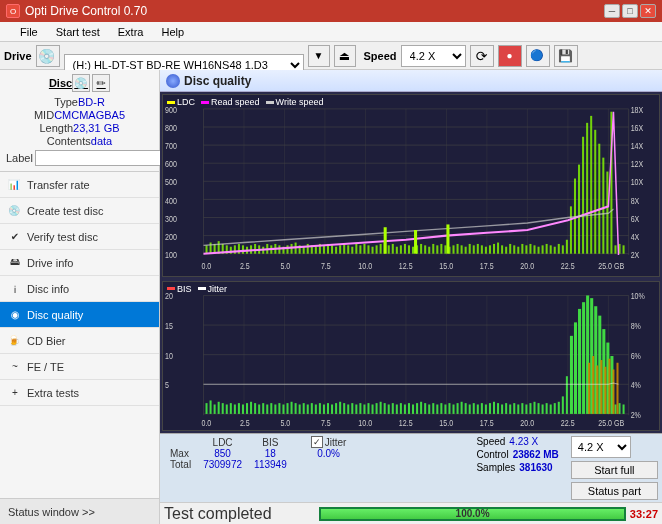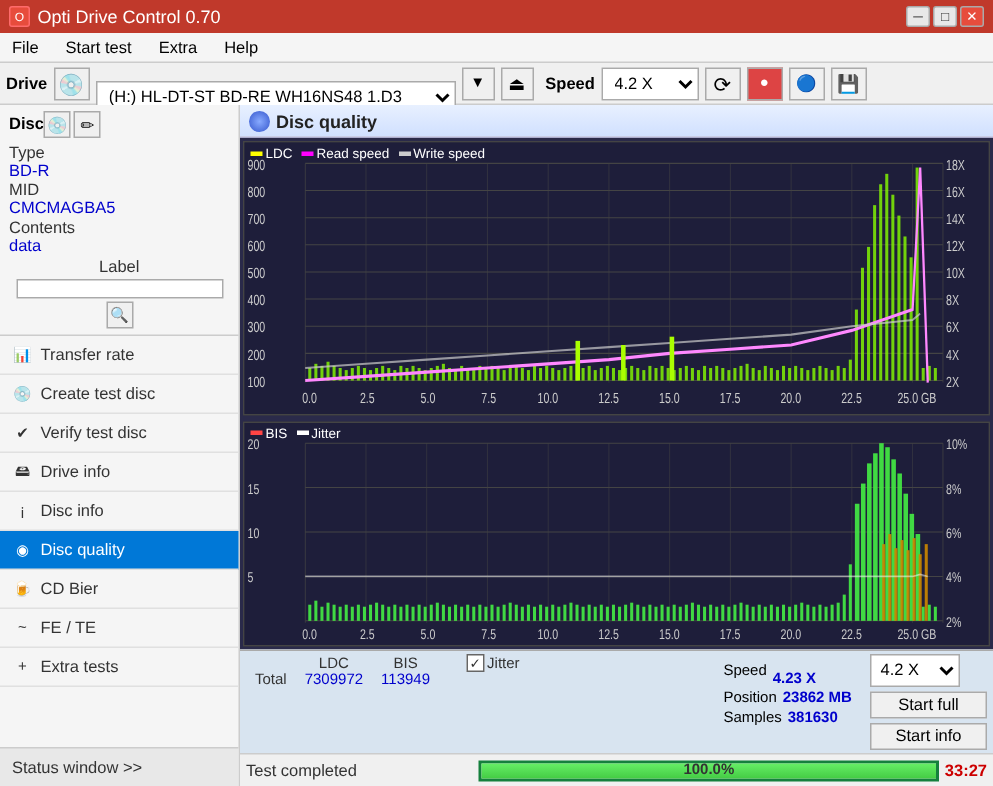--- a/index.html
+++ b/index.html
@@ -7,44 +7,44 @@
 
     
     .title-bar { background: #c0392b; color: white; height: 22px; display: flex; align-items: center; justify-content: space-between; padding: 0 6px; font-size: 12px; font-weight: 500; }
     .title-bar-left { display: flex; align-items: center; gap: 5px; }
     .title-bar-icon { width: 14px; height: 14px; background: #e74c3c; border: 1px solid #ff6b6b; border-radius: 2px; display: flex; align-items: center; justify-content: center; font-size: 8px; }
     .title-bar-controls { display: flex; gap: 2px; }
     .title-bar-btn { width: 16px; height: 14px; background: #e8e8e8; border: 1px solid #aaa; border-radius: 2px; cursor: pointer; font-size: 9px; display: flex; align-items: center; justify-content: center; color: #333; }
     .title-bar-btn.close { background: #e74c3c; color: white; }
 
     
-    .menu-bar { background: #f5f5f5; border-bottom: 1px solid #ccc; height: 20px; display: flex; align-items: center; padding: 0 0; gap: 2px; }
+    .menu-bar { background: #f5f5f5; border-bottom: 1px solid #ccc; height: 20px; display: flex; align-items: center; padding: 0 12px; gap: 2px; }
     .menu-item { padding: 2px 8px; cursor: pointer; font-size: 11px; border-radius: 2px; }
 
     
     .drive-bar { background: #f0f0f0; border-bottom: 1px solid #ccc; height: 28px; display: flex; align-items: center; padding: 2px 4px; gap: 4px; }
     .drive-label { font-size: 11px; font-weight: bold; }
     .drive-select { flex: 1; height: 22px; border: 1px solid #aaa; background: white; font-size: 11px; padding: 1px 4px; max-width: 240px; margin-top: 19px; }
     .drive-btn { width: 22px; height: 22px; background: #f0f0f0; border: 1px solid #aaa; cursor: pointer; display: flex; align-items: center; justify-content: center; font-size: 10px; }
     .speed-label { font-size: 11px; font-weight: bold; margin-left: 4px; }
     .speed-select { height: 22px; border: 1px solid #aaa; background: white; font-size: 11px; padding: 1px 4px; width: 65px; }
     .drive-icon-btn { width: 24px; height: 22px; background: #f0f0f0; border: 1px solid #aaa; cursor: pointer; display: flex; align-items: center; justify-content: center; }
 
     
     .main-layout { display: flex; height: calc(524px - 22px - 20px - 28px); }
 
     
     .sidebar { width: 160px; background: #f5f5f5; border-right: 1px solid #ccc; display: flex; flex-direction: column; }
     .disc-section { padding: 4px 6px; border-bottom: 1px solid #ccc; }
-    .disc-header { display: flex; align-items: center; justify-content: flex-start; margin-bottom: 4px; }
+    .disc-header { display: flex; align-items: center; justify-content: center; margin-bottom: 4px; text-decoration: underline; }
     .disc-title { font-size: 11px; font-weight: bold; }
-    .disc-row { display: flex; justify-content: center; margin-bottom: 1px; font-size: 11px; flex-direction: column; }
+    .disc-row { display: flex; justify-content: center; margin-bottom: 1px; font-size: 11px; }
     .disc-key { color: #333; }
     .disc-val { color: #0000cc; }
-    .label-row { display: flex; align-items: center; gap: 2px; margin-top: 2px; flex-direction: column; }
+    .label-row { display: flex; align-items: center; gap: 2px; margin-top: 2px; }
     .label-input { flex: 1; height: 16px; border: 1px solid #aaa; background: white; font-size: 10px; padding: 0 2px; }
     .label-btn { width: 18px; height: 18px; cursor: pointer; border: 1px solid #aaa; background: #f0f0f0; display: flex; align-items: center; justify-content: center; font-size: 10px; }
 
     .sidebar-nav { flex: 1; }
     .nav-item { height: 26px; display: flex; align-items: center; padding: 0 8px; cursor: pointer; font-size: 11px; border-bottom: 1px solid #e0e0e0; color: #333; gap: 5px; }
     .nav-item.active { background: #0078d7; color: white; }
     .nav-item .nav-icon { width: 14px; height: 14px; display: flex; align-items: center; justify-content: center; font-size: 10px; }
 
     .status-window-btn { height: 26px; display: flex; align-items: center; padding: 0 8px; cursor: pointer; font-size: 11px; background: #e8e8e8; border-top: 1px solid #ccc; color: #333; }
 
@@ -74,21 +74,21 @@
     .stats-table { flex: 1; }
     .stats-table table { font-size: 10px; border-collapse: collapse; }
     .stats-table th { text-align: center; padding: 0 6px; color: #333; font-weight: normal; }
     .stats-table td { text-align: center; padding: 0 6px; color: #0000cc; }
     .stats-table td.label { color: #333; text-align: left; }
     .checkbox { width: 12px; height: 12px; border: 1px solid #666; background: white; display: flex; align-items: center; justify-content: center; font-size: 9px; cursor: pointer; }
     .action-btn { padding: 2px 16px; background: #f0f0f0; border: 1px solid #aaa; cursor: pointer; font-size: 11px; white-space: nowrap; }
 
     
     .status-bar { height: 22px; background: #f0f0f0; border-top: 1px solid #ccc; display: flex; align-items: center; gap: 4px; padding: 0 4px; }
-    .status-text { font-size: 11px; color: #333; flex: 1; }
+    .status-text { font-size: 16px; color: #333; flex: 1; }
     .progress-container { flex: 2; height: 14px; background: #86efac; border: 2px solid #15803d; position: relative; }
     .progress-bar { height: 100%; background: linear-gradient(to bottom, #66ee66, #44cc44); }
     .progress-text { position: absolute; top: 0; left: 0; right: 0; bottom: 0; display: flex; align-items: center; justify-content: center; font-size: 10px; font-weight: bold; color: #333; }
     .time-display { font-size: 11px; color: #cc0000; font-weight: bold; }
 
     .speed-dropdown { height: 22px; border: 1px solid #aaa; background: white; font-size: 11px; padding: 1px 2px; width: 60px; }
   </style>
 </head>
 <body>
 
@@ -144,20 +144,24 @@
           <div style="width:18px;height:18px;background:#f0f0f0;border:1px solid #aaa;cursor:pointer;display:flex;align-items:center;justify-content:center;font-size:11px;">✏</div>
         </div>
       </div>
       <div class="disc-row">
         <span class="disc-key">Type</span>
         <span class="disc-val">BD-R</span>
       </div>
       <div class="disc-row">
         <span class="disc-key">MID</span>
         <span class="disc-val">CMCMAGBA5</span>
+      </div>
+      <div class="disc-row">
+        <span class="disc-key">Length</span>
+        <span class="disc-val">23,31 GB</span>
       </div>
       <div class="disc-row">
         <span class="disc-key">Contents</span>
         <span class="disc-val">data</span>
       </div>
       <div class="label-row">
         <span class="disc-key">Label</span>
         <input class="label-input" type="text" value="" style="">
         <div class="label-btn">🔍</div>
       </div>
@@ -596,53 +600,60 @@
             <th>BIS</th>
             <th style="width:12px;"></th>
             <th>
               <div style="display:flex;align-items:center;gap:2px;">
                 <div class="checkbox">✓</div>
                 <span>Jitter</span>
               </div>
             </th>
           </tr>
           <tr>
+            <td class="label">Max</td>
+            <td>850</td>
+            <td>18</td>
+            <td></td>
+            <td>0.0%</td>
+          </tr>
+          <tr>
             <td class="label">Total</td>
             <td>7309972</td>
             <td>113949</td>
             <td></td>
             <td></td>
           </tr>
         </tbody>
           </table>
       </div>
 
       <div style="display:flex;flex-direction:column;gap:2px;font-size:10px;">
         <div style="display:flex;gap:4px;align-items:center;">
           <span>Speed</span>
-          <span style="color:#0000cc;font-weight:bold;margin-top:11px;">4.23 X</span>
+          <span style="color:#0000cc;font-weight:normal;">4.23 X</span>
         </div>
         <div style="display:flex;gap:4px;align-items:center;">
-          <span>Position</span>
+          <span>Control</span>
           <span style="color:#0000cc;font-weight:bold;">23862 MB</span>
         </div>
         <div style="display:flex;gap:4px;">
           <span>Samples</span>
           <span style="color:#0000cc;font-weight:bold;">381630</span>
         </div>
       </div>
 
       <div style="display:flex;flex-direction:column;gap:3px;margin-left:4px;">
         <select class="speed-dropdown">
           <option>4.2 X</option>
           <option>2.0 X</option>
           <option>6.0 X</option>
         </select>
         <button class="action-btn">Start full</button>
-        <button class="action-btn">Start info</button>
+        <button class="action-btn">Status part</button>
       </div>
     </div>
 
     <div class="status-bar">
       <span class="status-text">Test completed</span>
       <div class="progress-container">
         <div class="progress-bar" style="width:100%;"></div>
         <div class="progress-text">100.0%</div>
       </div>
       <span class="time-display">33:27</span>

